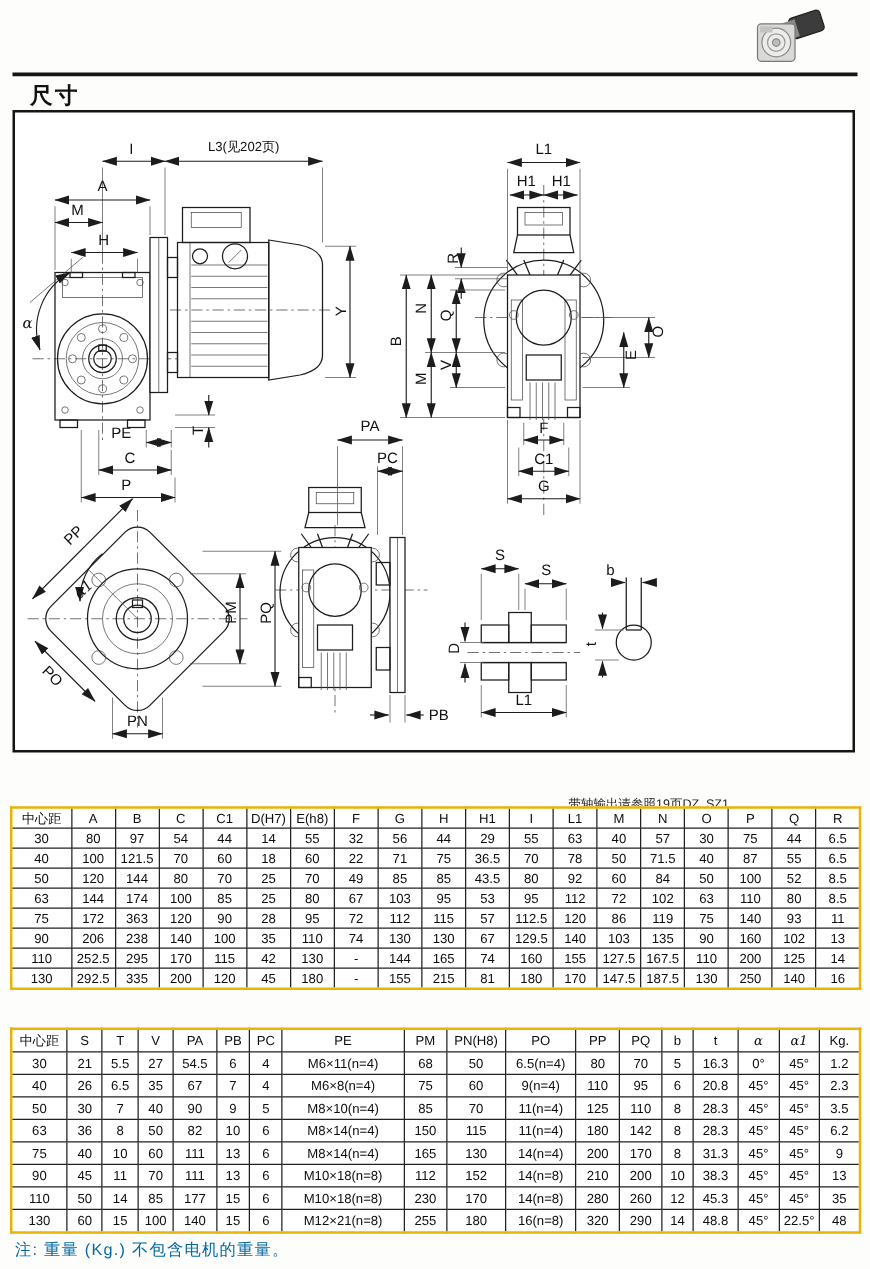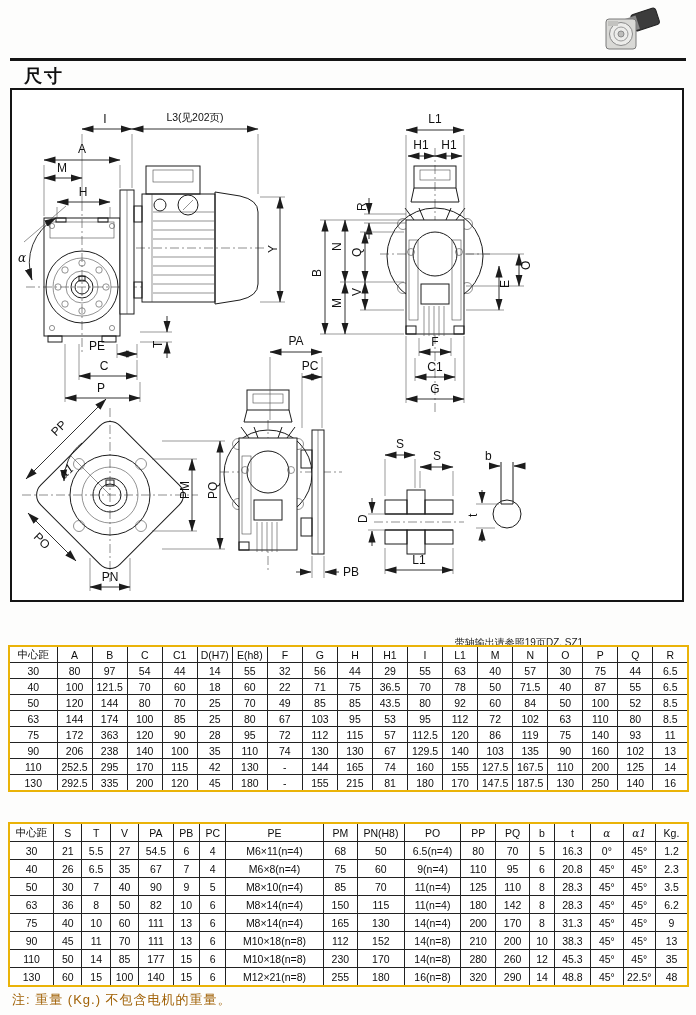--- a/index.html
+++ b/index.html
@@ -20,21 +20,21 @@
   .thin{stroke:#4a4a4a;stroke-width:.6;fill:none;}
   .ext{stroke:#555;stroke-width:.6;fill:none;}
   .cl{stroke:#444;stroke-width:.6;fill:none;stroke-dasharray:9 3 2 3;}
   .dim{stroke:#1c1c1c;stroke-width:.9;fill:none;marker-start:url(#arw);marker-end:url(#arw);}
   .dima{stroke:#1c1c1c;stroke-width:.9;fill:none;marker-end:url(#arw);}
   text{font-family:"Liberation Sans","DejaVu Sans",sans-serif;font-size:12px;fill:#111;}
   text.cn{font-size:10.5px;}
   text.it{font-style:italic;font-family:"DejaVu Serif","Liberation Serif",serif;}
   
   #shaft-note{left:350px;top:620px;width:338px;text-align:center;font-size:10px;color:#222;margin-top:16px;}
-  #weight-note{left:12px;top:991px;font-size:13px;color:#a16207;letter-spacing:1px;}
+  #weight-note{left:12px;top:991px;font-size:13px;color:#0369a1;letter-spacing:1px;}
   
   table{border-collapse:collapse;table-layout:fixed;background:#fff;}
   #table1{left:8px;top:645px;width:681px;}
   #table2{left:8px;top:822px;width:681px;}
   table{border:2px solid #eab308;}
   th,td{border:1px solid #222;text-align:center;padding:0;font-weight:normal;
         font-size:10.5px;white-space:nowrap;overflow:hidden;color:#0d0d0d;}
   #table1 th,#table1 td{height:15px;}
   #table2 th,#table2 td{height:17px;}
   #table2 th:nth-child(16),#table2 th:nth-child(17){font-style:italic;font-family:"DejaVu Serif",serif;}

